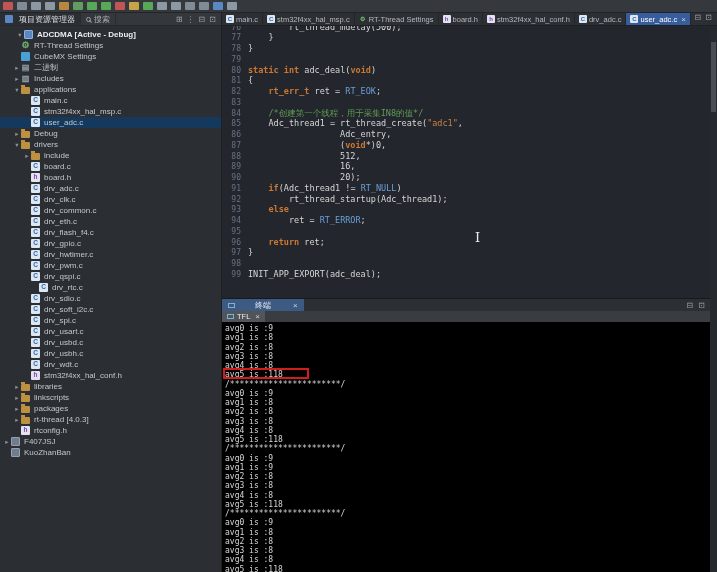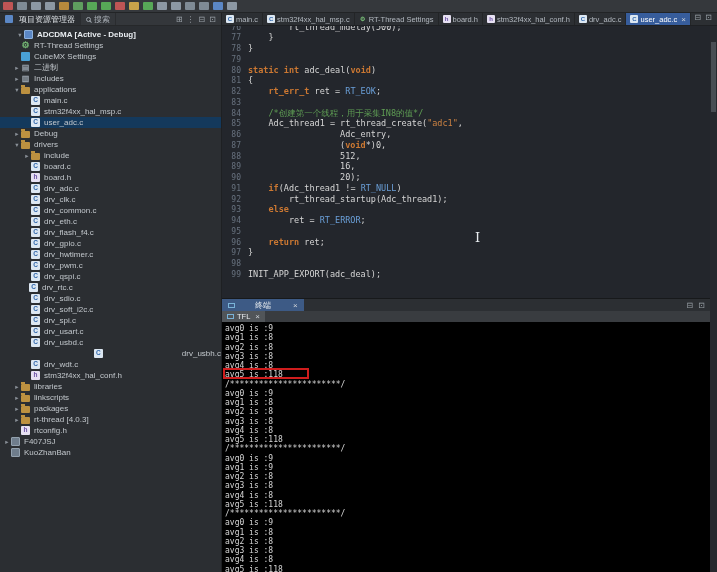--- a/index.html
+++ b/index.html
@@ -223,21 +223,21 @@
           <div class="trow" style="padding-left: 23px;">
             <span class="arrow"></span>
             <span class="ic ic-c">C</span>
             <span class="tlabel">drv_pwm.c</span>
           </div>
           <div class="trow" style="padding-left: 23px;">
             <span class="arrow"></span>
             <span class="ic ic-c">C</span>
             <span class="tlabel">drv_qspi.c</span>
           </div>
-          <div class="trow" style="padding-left: 21px;">
+          <div class="trow" style="padding-left: 31px;">
             <span class="arrow"></span>
             <span class="ic ic-c">C</span>
             <span class="tlabel">drv_rtc.c</span>
           </div>
           <div class="trow" style="padding-left: 23px;">
             <span class="arrow"></span>
             <span class="ic ic-c">C</span>
             <span class="tlabel">drv_sdio.c</span>
           </div>
           <div class="trow" style="padding-left: 23px;">
@@ -253,21 +253,21 @@
           <div class="trow" style="padding-left: 23px;">
             <span class="arrow"></span>
             <span class="ic ic-c">C</span>
             <span class="tlabel">drv_usart.c</span>
           </div>
           <div class="trow" style="padding-left: 23px;">
             <span class="arrow"></span>
             <span class="ic ic-c">C</span>
             <span class="tlabel">drv_usbd.c</span>
           </div>
-          <div class="trow" style="padding-left: 11px; justify-content: space-between;">
+          <div class="trow" style="padding-left: 23px;">
             <span class="arrow"></span>
             <span class="ic ic-c">C</span>
             <span class="tlabel">drv_usbh.c</span>
           </div>
           <div class="trow" style="padding-left: 23px;">
             <span class="arrow"></span>
             <span class="ic ic-c">C</span>
             <span class="tlabel">drv_wdt.c</span>
           </div>
           <div class="trow" style="padding-left: 23px;">

